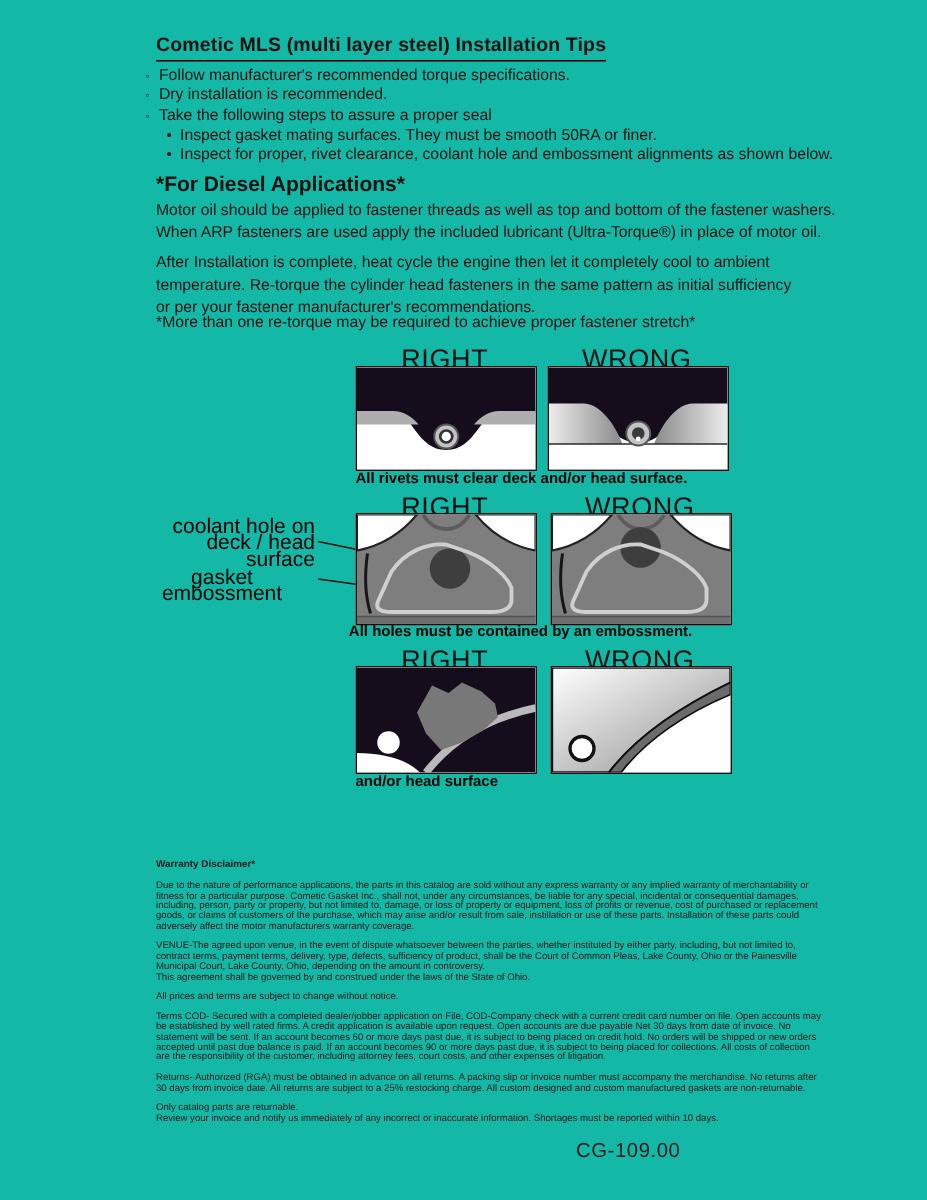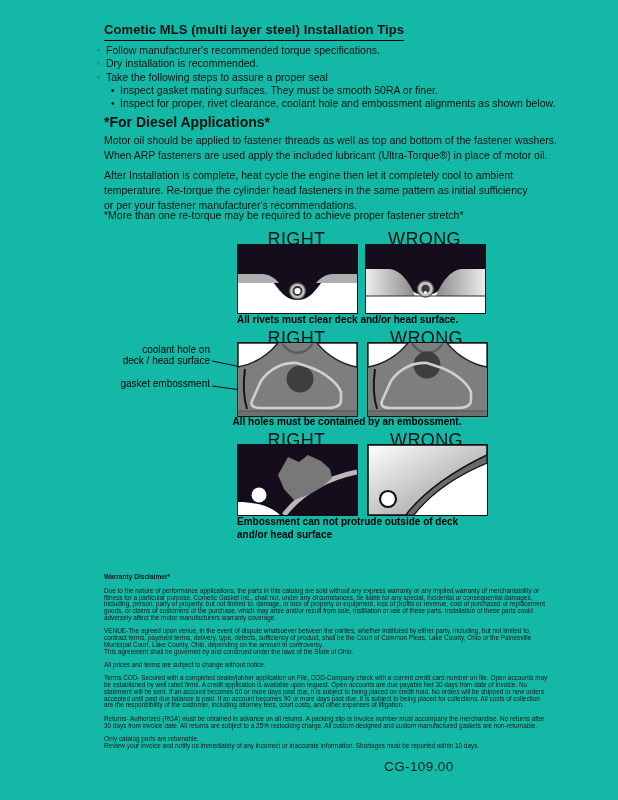--- a/index.html
+++ b/index.html
@@ -21,21 +21,21 @@
   .body-para{left:104px;top:0;width:480px;font-size:10.5px;line-height:14.8px;white-space:pre-line;}
   .p1{top:133px;}
   .p2{top:168px;}
   .note{top:208px;}
   .rw-label{width:119px;text-align:center;font-size:18px;letter-spacing:.4px;color:#111;}
   .panel{width:119px;height:68px;border:1.7px solid #101010;background:#fff;}
   .panel svg{display:block;width:100%;height:100%;}
   .panel2{height:73px;}
   .panel3{height:70px;}
   .caption{font-weight:bold;font-size:10px;line-height:12.5px;color:#000;}
-  .side-label{font-size:10px;line-height:10.8px;text-align:right;width:104px;color:#000;}
+  .side-label{font-size:14px;line-height:10.8px;text-align:right;width:104px;color:#000;}
   .warranty{left:104px;top:574px;width:468px;font-size:6.4px;line-height:6.8px;color:#181818;}
   .warranty .w-head{font-weight:bold;font-size:6.6px;margin:0 0 7px 0;}
   .warranty p{margin:0 0 6.5px 0;white-space:pre-line;}
   .warranty p.tight{margin-bottom:0;}
   .footer-code{left:384px;top:759px;font-size:13.5px;letter-spacing:.4px;color:#1c1c1c;}
 </style>
 </head>
 <body>
 
 <div class="page">
@@ -110,21 +110,21 @@
   </div>
   <div class="abs caption" style="left:237px;top:314px;">All rivets must clear deck and/or head surface.</div>
 
   <div class="abs rw-label" style="left:237px;top:328px;">RIGHT</div>
   <div class="abs rw-label" style="left:367px;top:328px;">WRONG</div>
 
   <div class="abs side-label" style="left:106px;top:345px;">
     <span style="display:block">coolant hole on</span>
     <span style="display:block">deck / head surface</span>
   </div>
-  <div class="abs side-label" style="left:106px;top:379px;">gasket embossment</div>
+  <div class="abs side-label" style="left:96px;top:379px;text-align:center;">gasket embossment</div>
 
   <svg class="abs" style="left:108px;top:344px;" width="192" height="60" viewBox="0 0 192 60">
     <line x1="104" y1="17" x2="187" y2="34" stroke="#111" stroke-width="1.1"></line>
     <line x1="104" y1="42" x2="155" y2="49" stroke="#111" stroke-width="1.1"></line>
   </svg>
 
   <div class="abs panel panel2" style="left:237px;top:342px;">
     <svg viewBox="0 0 119 73">
       <rect width="119" height="73" fill="#7e7e7e"></rect>
       <path d="M44,0 C52,13 67,13 75,0" fill="none" stroke="#5d5d5d" stroke-width="2.4"></path>
@@ -172,21 +172,20 @@
             <stop offset="1" stop-color="#8f8f8f"></stop>
         </linearGradient>
       </defs>
       <rect width="119" height="70" fill="#ffffff"></rect>
       <path d="M0,0 H119 V10 C86,26 57,45 38,70 H0 Z" fill="url(#g3)" stroke="#111" stroke-width="1.6"></path>
       <path d="M119,10 C86,26 57,45 38,70 L46,70 C63,48 90,30 119,18 Z" fill="#6b6b6b" stroke="#111" stroke-width="1.2"></path>
       <circle cx="20" cy="54" r="8" fill="#ffffff" stroke="#111" stroke-width="2.2"></circle>
     </svg>
   </div>
   <div class="abs caption" style="left:237px;top:516px;width:270px;">
-    <span style="display:block">Embossment can not protrude outside of deck</span>
     <span style="display:block">and/or head surface</span>
   </div>
 
   <div class="abs warranty">
     <div class="w-head">Warranty Disclaimer*</div>
     <p>Due to the nature of performance applications, the parts in this catalog are sold without any express warranty or any implied warranty of merchantability or
 fitness for a particular purpose.  Cometic Gasket Inc., shall not, under any circumstances, be liable for any special, incidental or consequential damages,
 including, person, party or property, but not limited to, damage, or loss of property or equipment, loss of profits or revenue, cost of purchased or replacement
 goods, or claims of customers of the purchase, which may arise and/or result from sale, instillation or use of these parts.  Installation of these parts could
 adversely affect the motor manufacturers warranty coverage.</p>

